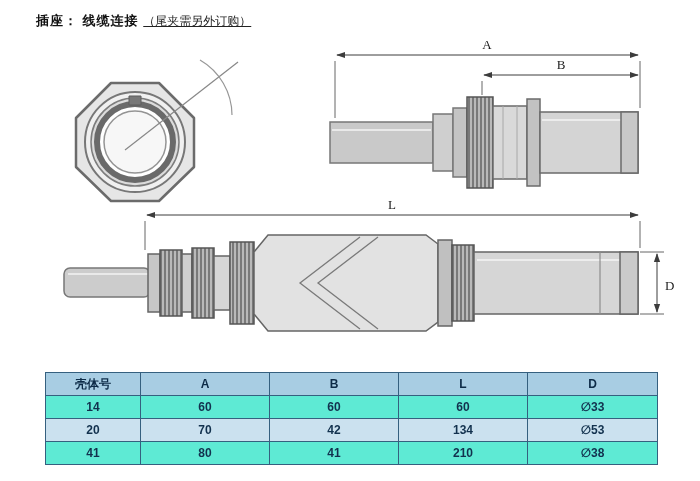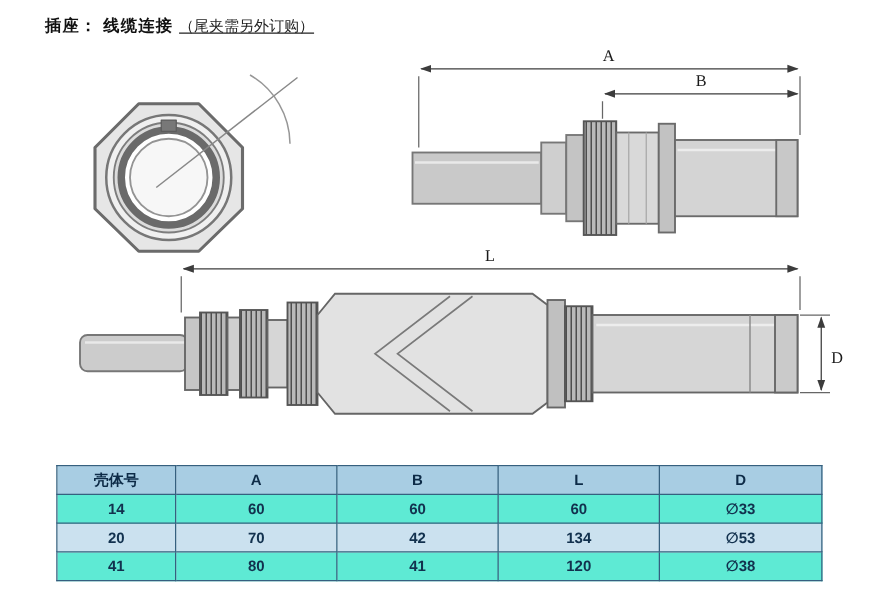--- a/index.html
+++ b/index.html
@@ -162,19 +162,19 @@
         <td>20</td>
         <td>70</td>
         <td>42</td>
         <td>134</td>
         <td>∅53</td>
       </tr>
       <tr>
         <td>41</td>
         <td>80</td>
         <td>41</td>
-        <td>120</td>
+        <td>210</td>
         <td>∅38</td>
       </tr>
     </tbody>
   </table>
 
 </div>
 
 </body></html>

